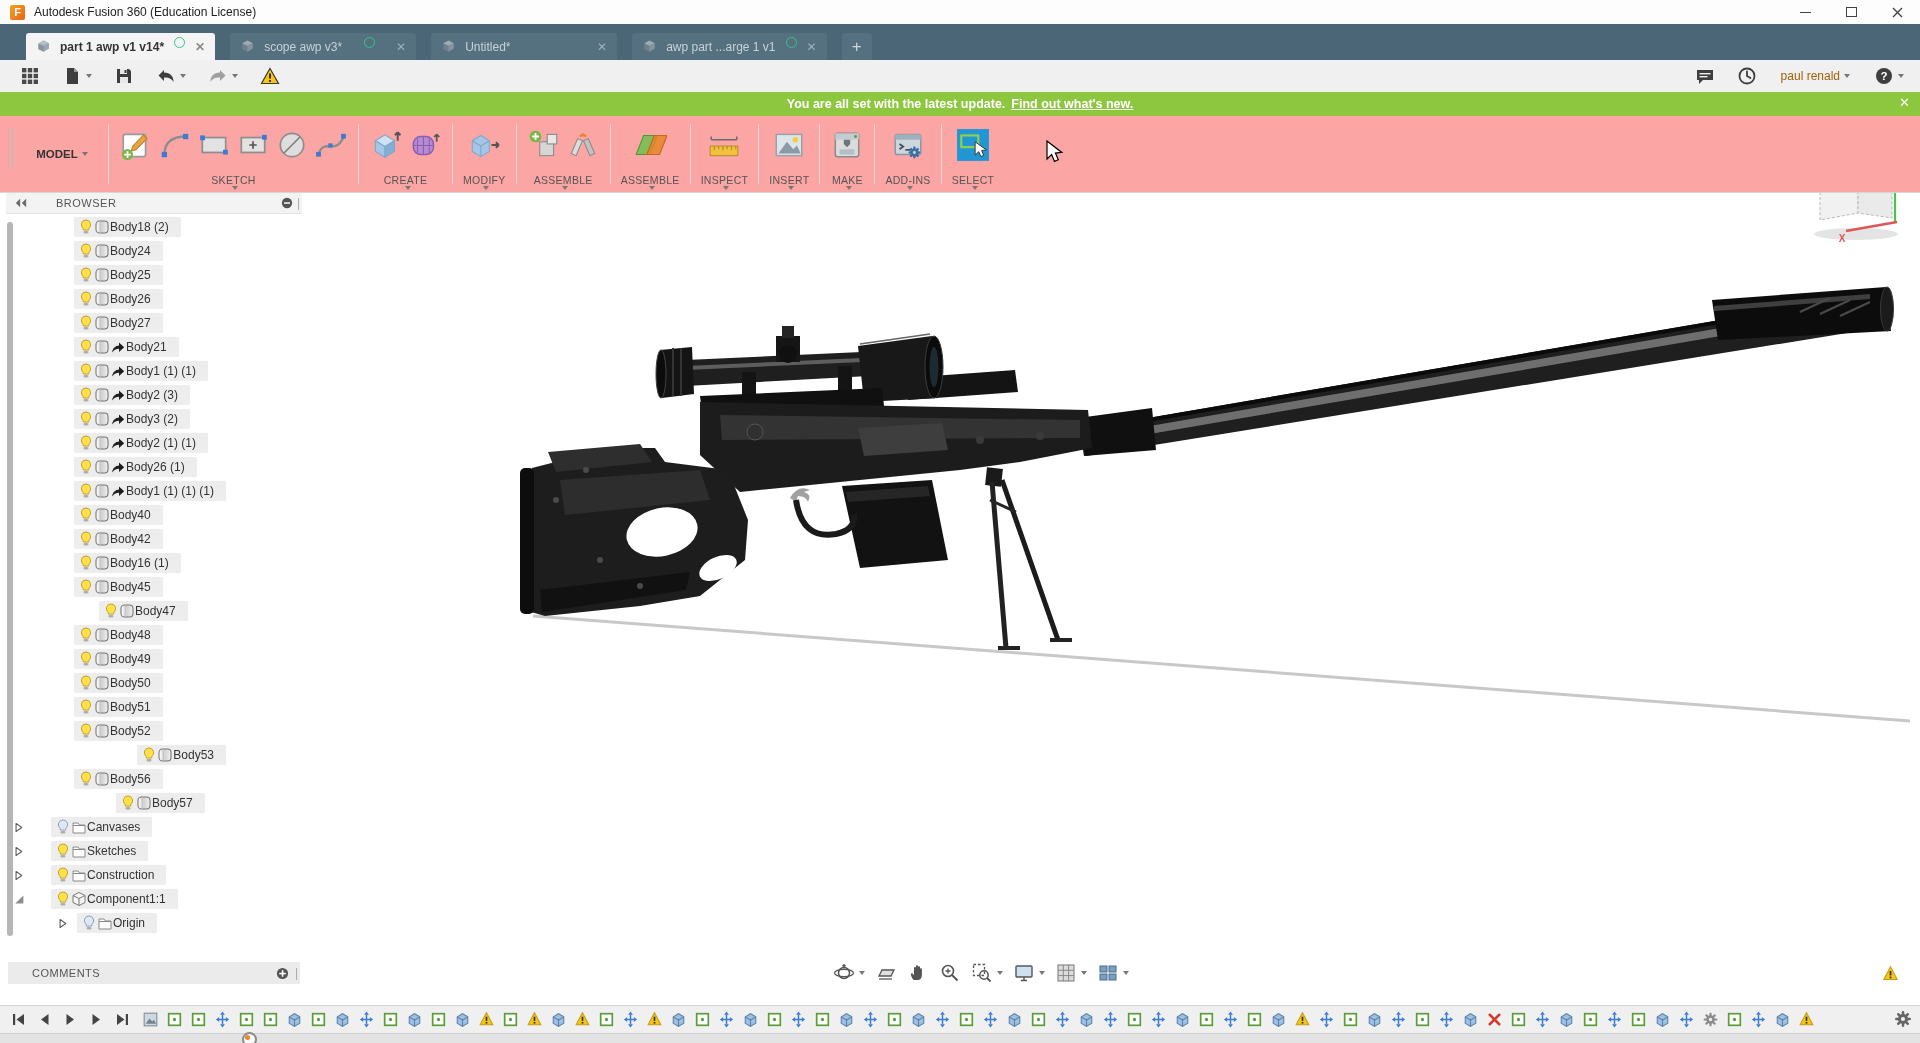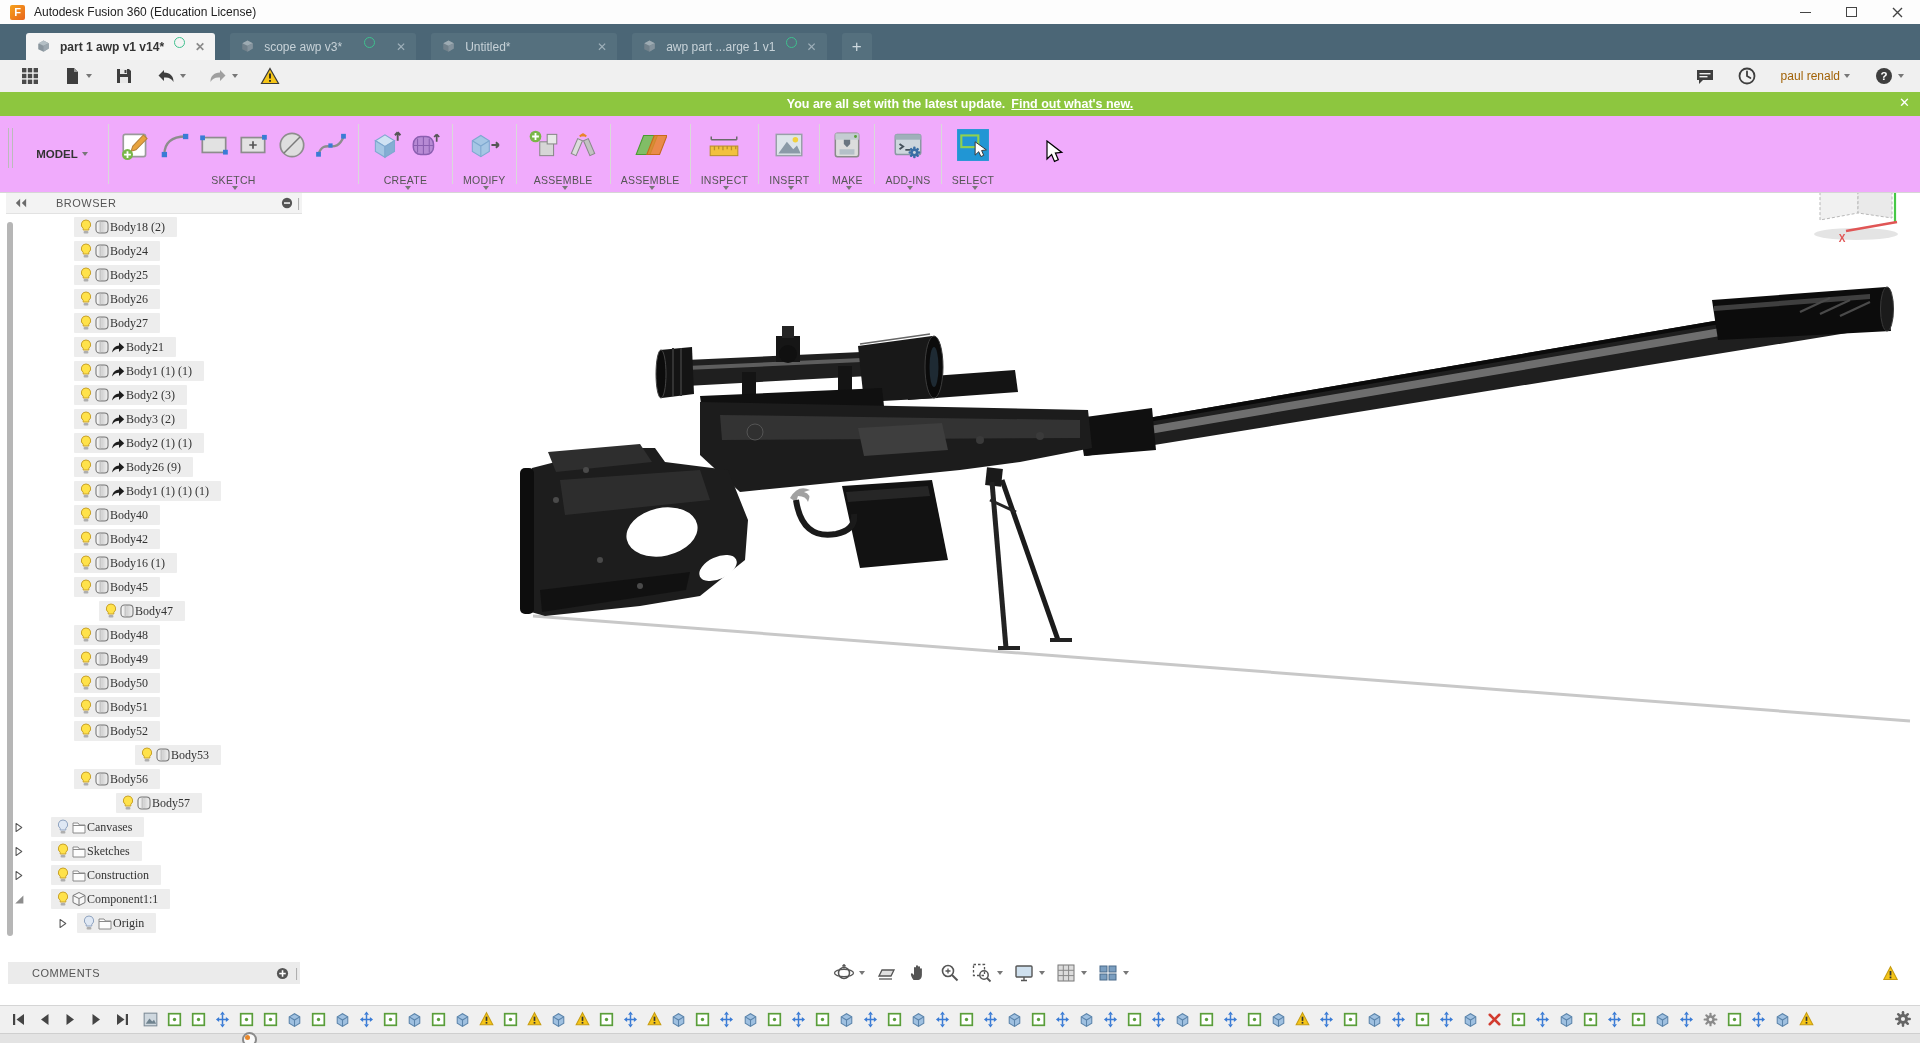--- a/index.html
+++ b/index.html
@@ -37,39 +37,39 @@
   .caret{width:0;height:0;border-left:3.5px solid transparent;border-right:3.5px solid transparent;
          border-top:4.5px solid #777;margin-left:4px;}
   #qat-right{margin-left:auto;display:flex;align-items:center;margin-right:14px;}
   #user-btn{display:flex;align-items:center;margin:0 22px 0 22px;color:#a16207;}
   
   #banner{left:0;top:92px;width:1920px;height:24px;background:#8dc63f;color:#fff;display:flex;
           align-items:center;justify-content:center;font-weight:bold;font-size:12.5px;}
   #banner a{color:#fff;margin-left:6px;cursor:pointer;text-decoration:underline;}
   #banner-close{position:absolute;right:10px;top:3px;color:#fff;font-size:13px;font-weight:normal;}
   
-  #toolbar{left:0;top:116px;width:1920px;height:76px;background:#f0abfc;border-bottom:1px solid #d6d6d6;
+  #toolbar{left:0;top:116px;width:1920px;height:76px;background:#fca5a5;border-bottom:1px solid #d6d6d6;
            display:flex;align-items:stretch;}
   #grip{width:3px;border-left:1px solid #bbb;border-right:1px solid #bbb;height:40px;margin:12px 6px 0 8px;}
   #model-btn{display:flex;align-items:center;justify-content:center;width:86px;font-weight:bold;color:#333;font-size:11.5px;}
   .tsep{width:1px;background:#d9d9d9;margin:8px 3px;}
   .tgroup{display:flex;flex-direction:column;align-items:center;padding:0 7px;}
   .ticons{flex:1;display:flex;align-items:center;gap:5px;}
   .tbtn svg{width:34px;height:34px;}
   .tlabelrow{height:18px;display:flex;align-items:center;color:#555;font-size:10.5px;letter-spacing:.3px;flex-direction:column;}
   
   #browser-head{left:6px;top:193px;width:296px;height:20px;background:rgba(243,243,243,.97);
       display:flex;align-items:center;z-index:5;border-bottom:1px solid #e2e2e2;}
   #browser-head .title{color:#555;font-size:11px;letter-spacing:.5px;margin-left:8px;padding-left:20px;}
   #browser-head svg{width:14px;height:12px;margin-left:8px;}
   #browser-head .dot{margin-left:auto;margin-right:4px;}
   #browser-head .panelgrip{color:#aaa;margin-right:2px;font-size:12px;}
   #browser-rows{left:0;top:215px;z-index:4;}
   .brow{height:24px;display:flex;align-items:center;}
-  .rowbg{display:inline-flex;align-items:center;gap:0;background:#ededed;padding:2px 12px 2px 4px;border-radius:1px;font-family:Liberation Serif, serif;}
+  .rowbg{display:inline-flex;align-items:center;gap:0;background:#ededed;padding:2px 12px 2px 4px;border-radius:1px;}
   .brow .lbl{font-size:12px;color:#333;white-space:nowrap;}
   .brow svg{width:16px;height:16px;flex:none;}
   .brow .exp svg{width:13px;height:13px;}
   #browser-scroll{left:7px;top:222px;width:6px;height:714px;background:#b6b6b6;border-radius:3px;z-index:4;}
   
   #comments{left:8px;top:962px;width:292px;height:22px;background:#ebebeb;display:flex;align-items:center;z-index:5;}
   #comments .title{color:#555;font-size:11px;letter-spacing:.5px;margin-left:24px;}
   #comments svg{width:13px;height:13px;margin-left:auto;margin-right:6px;}
   #comments .panelgrip{color:#aaa;margin-right:2px;}
   
@@ -949,21 +949,21 @@
           <svg style="width: 16px; height: 16px;">
             <use href="#b-bulb-on"></use>
           </svg>
         </span>
         <svg style="width: 16px; height: 16px;">
           <use href="#b-body"></use>
         </svg>
         <svg style="width: 16px; height: 16px;">
           <use href="#b-shared"></use>
         </svg>
-        <span class="lbl">Body26 (9)</span>
+        <span class="lbl">Body26 (1)</span>
       </span>
     </div>
     <div class="brow" style="padding-left: 74px;">
       <span class="rowbg">
         <span>
           <svg style="width: 16px; height: 16px;">
             <use href="#b-bulb-on"></use>
           </svg>
         </span>
         <svg style="width: 16px; height: 16px;">

